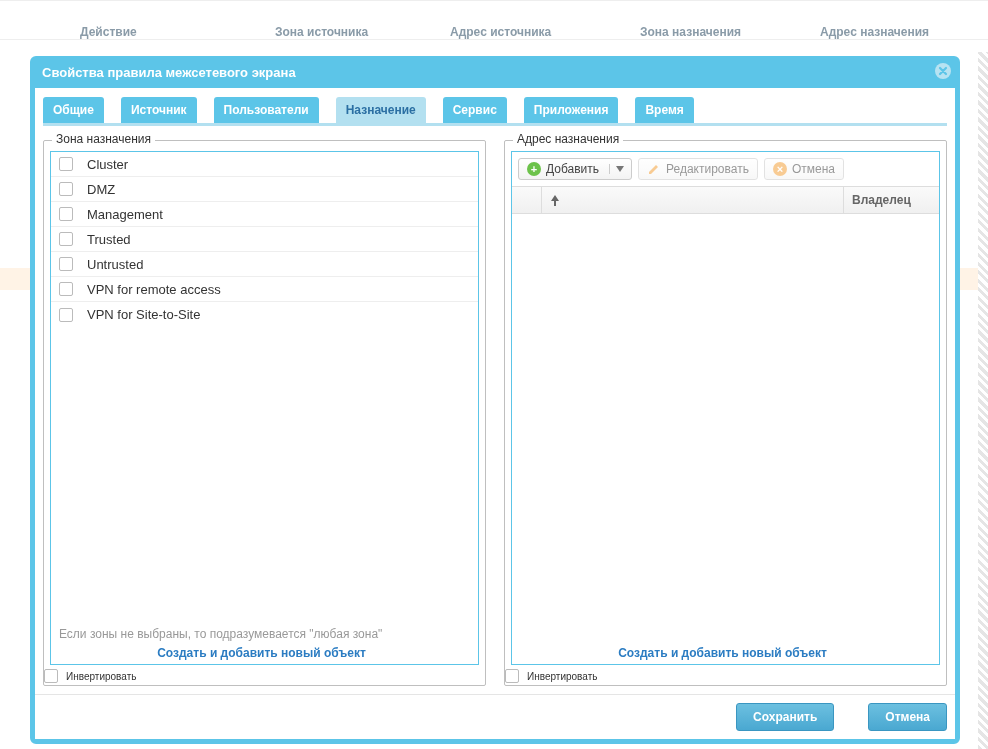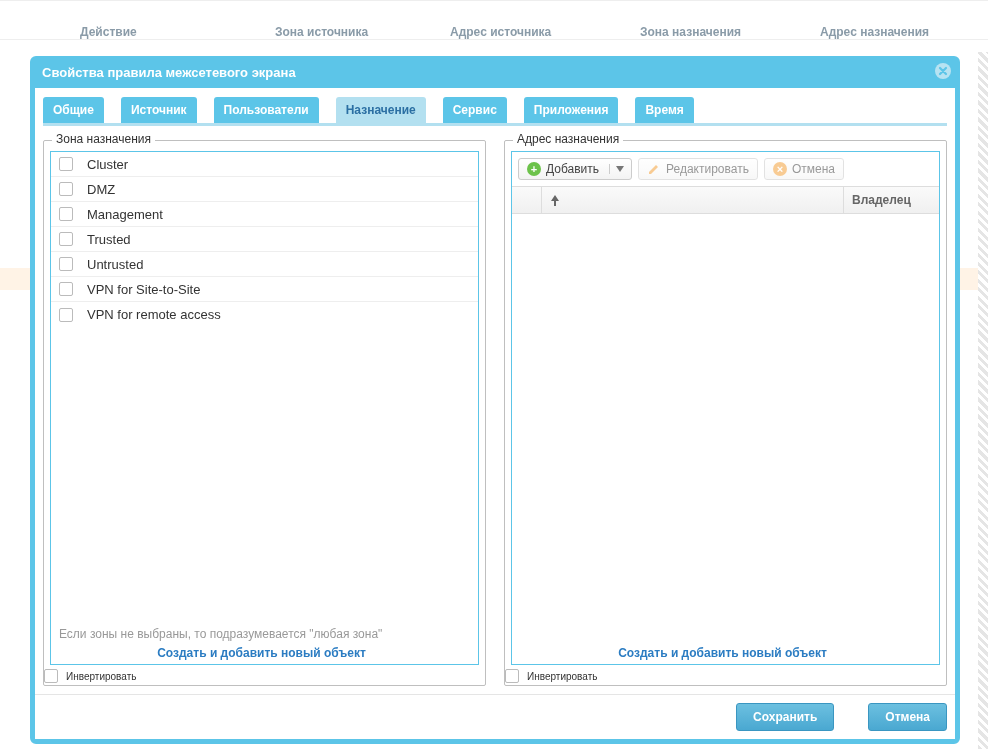--- a/index.html
+++ b/index.html
@@ -308,25 +308,25 @@
             <div class="zone-row">
               <span class="chk"></span>
               <span>Trusted</span>
             </div>
             <div class="zone-row">
               <span class="chk"></span>
               <span>Untrusted</span>
             </div>
             <div class="zone-row">
               <span class="chk"></span>
+              <span>VPN for remote access</span>
+            </div>
+            <div class="zone-row">
+              <span class="chk"></span>
               <span>VPN for Site-to-Site</span>
-            </div>
-            <div class="zone-row">
-              <span class="chk"></span>
-              <span>VPN for remote access</span>
             </div>
           </div>
           <div class="hint">Если зоны не выбраны, то подразумевается "любая зона"</div>
           <div class="create-link"><a>Создать и добавить новый объект</a></div>
         </div>
         <div class="invert-row">
           <span class="chk"></span>
           <span>Инвертировать</span>
         </div>
       </div>

